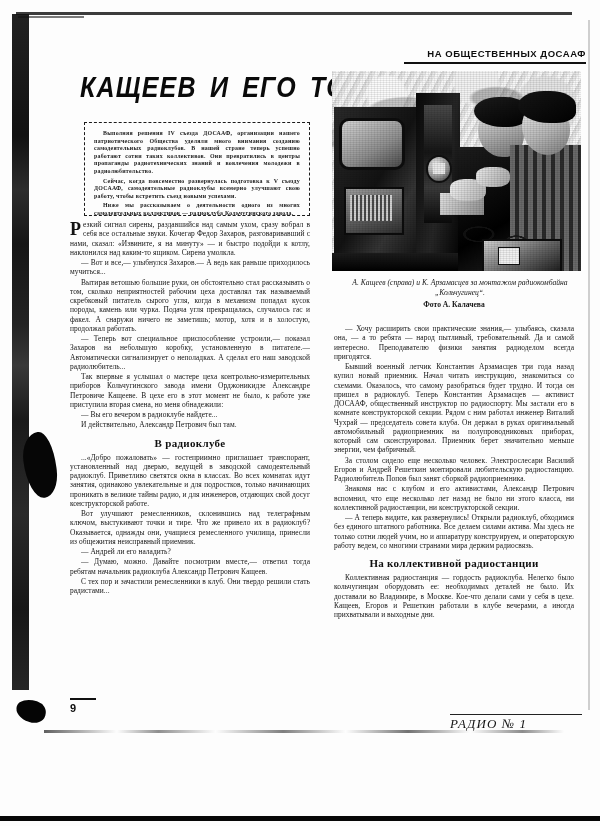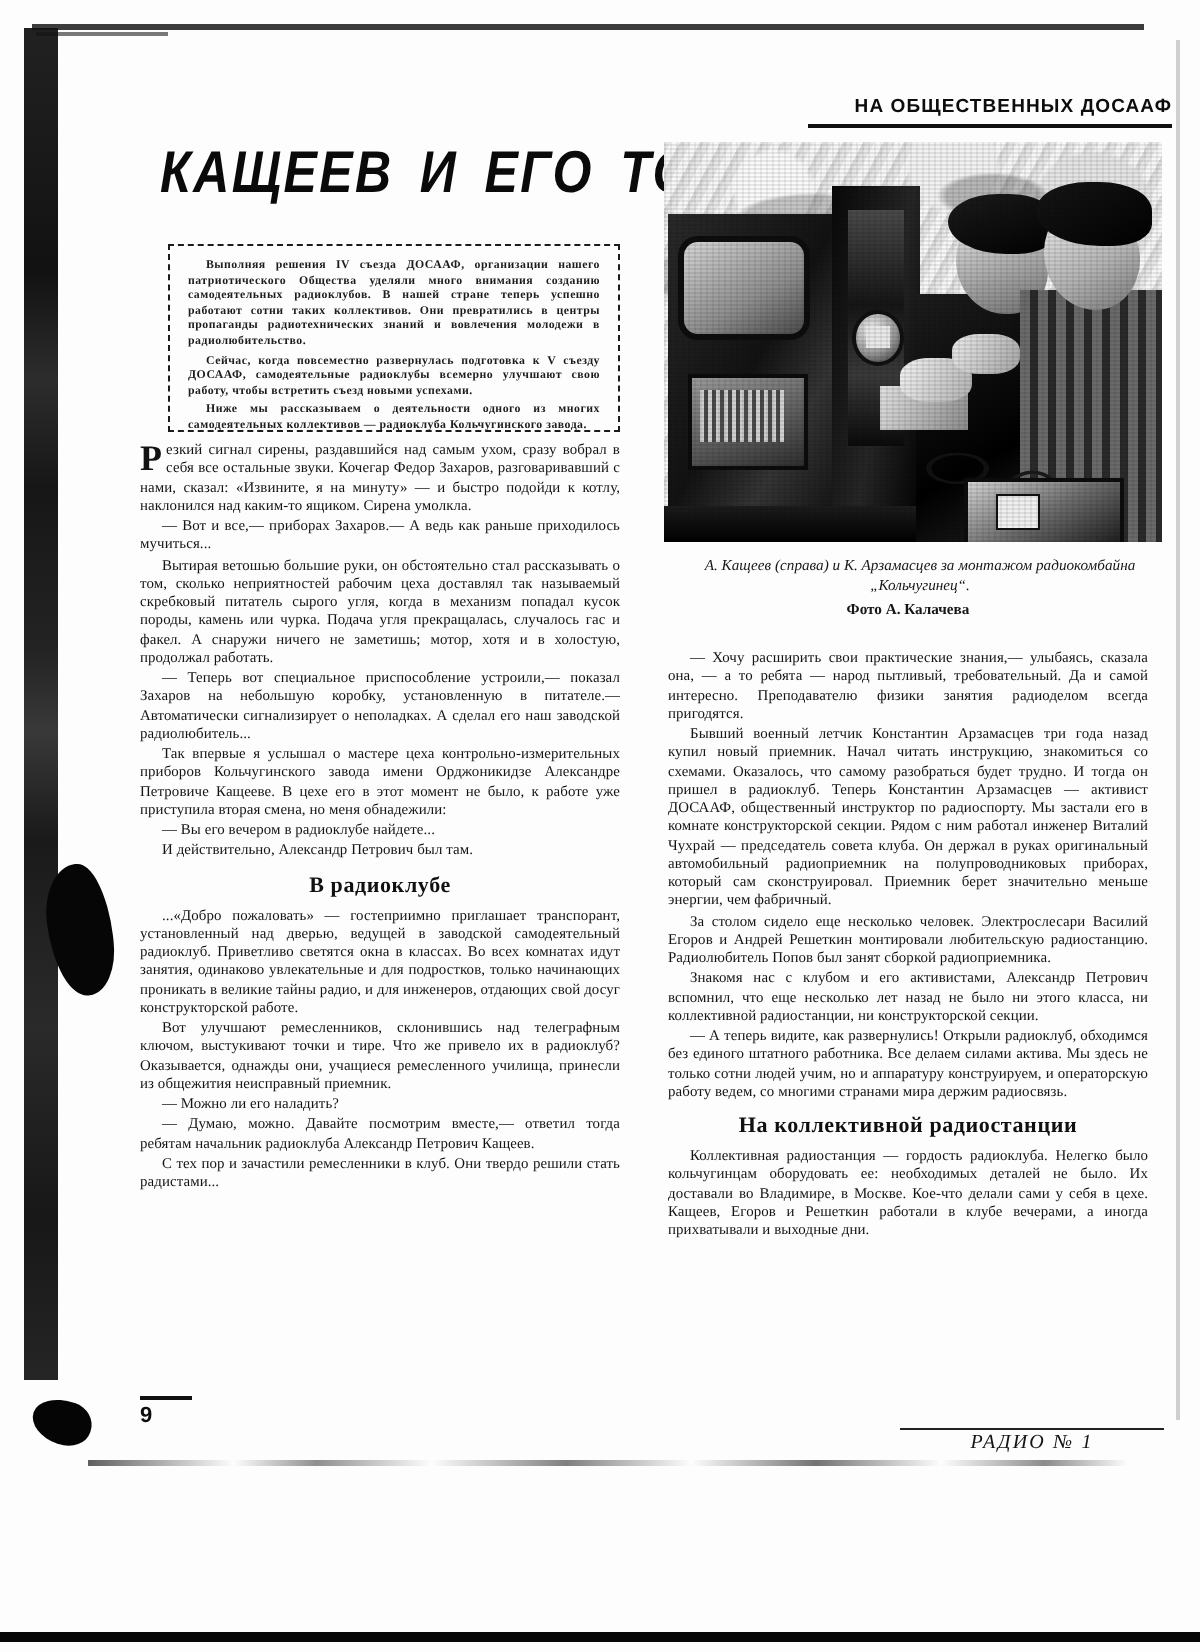--- a/index.html
+++ b/index.html
@@ -202,23 +202,23 @@
   }
 
   
   #folio-rule{position:absolute;left:24px;top:672px;width:26px;height:2px;background:#111;}
   #folio{
     position:absolute;left:24px;top:676px;
     font-family:"Liberation Sans", sans-serif;font-weight:bold;font-size:11px;color:#0d0d0d;
   }
   #footer-rule{position:absolute;left:404px;top:688px;width:132px;height:1.4px;background:#222;}
   #footer-mag{
-    position:absolute;left:404px;top:690px;width:132px;text-align:center;
+    position:absolute;left:404px;top:690px;width:132px;text-align:left;
     font-family:"Liberation Serif", serif;font-style:italic;
-    font-size:10px;letter-spacing:1.1px;color:#141414;
+    font-size:13px;letter-spacing:1.1px;color:#141414;
   }
 </style>
 </head>
 <body>
 
 <div id="scan-page">
   <div class="edge-dark" id="top-edge"></div>
   <div class="edge-dark" id="top-edge2"></div>
   <div class="edge-dark" id="binding-shadow"></div>
   <div id="binding-blob"></div>
@@ -266,32 +266,32 @@
     <div class="ph" id="ph-chassis"></div>
     <div class="ph" id="ph-chassis-dial"></div>
     <div class="ph" id="ph-noise"></div>
   </div>
 
   <div id="caption">А. Кащеев (справа) и К. Арзамасцев за монтажом радиокомбайна „Кольчугинец“.</div>
   <div id="photo-credit">Фото А. Калачева</div>
 
   <div class="col" id="col-left">
     <p class="noind"><span class="dropcap">Р</span><span>езкий сигнал сирены, раздавшийся над самым ухом, сразу вобрал в себя все остальные звуки. Кочегар Федор Захаров, разговаривавший с нами, сказал: «Извините, я на минуту» — и быстро подойди к котлу, наклонился над каким-то ящиком. Сирена умолкла.</span></p>
-    <p class="dash">— Вот и все,— приборах Захаров.— А ведь как раньше приходилось мучиться...</p>
+    <p class="dash">— Вот и все,— улыбнулся Захаров.— А ведь как раньше приходилось мучиться...</p>
     <p>Вытирая ветошью большие руки, он обстоятельно стал рассказывать о том, сколько неприятностей рабочим цеха доставлял так называемый скребковый питатель сырого угля, когда в механизм попадал кусок породы, камень или чурка. Подача угля прекращалась, случалось гас и факел. А снаружи ничего не заметишь; мотор, хотя и в холостую, продолжал работать.</p>
     <p class="dash">— Теперь вот специальное приспособление устроили,— показал Захаров на небольшую коробку, установленную в питателе.— Автоматически сигнализирует о неполадках. А сделал его наш заводской радиолюбитель...</p>
     <p>Так впервые я услышал о мастере цеха контрольно-измерительных приборов Кольчугинского завода имени Орджоникидзе Александре Петровиче Кащееве. В цехе его в этот момент не было, к работе уже приступила вторая смена, но меня обнадежили:</p>
     <p class="dash">— Вы его вечером в радиоклубе найдете...</p>
     <p>И действительно, Александр Петрович был там.</p>
 
     <h2>В радиоклубе</h2>
 
     <p>...«Добро пожаловать» — гостеприимно приглашает транспорант, установленный над дверью, ведущей в заводской самодеятельный радиоклуб. Приветливо светятся окна в классах. Во всех комнатах идут занятия, одинаково увлекательные и для подростков, только начинающих проникать в великие тайны радио, и для инженеров, отдающих свой досуг конструкторской работе.</p>
     <p>Вот улучшают ремесленников, склонившись над телеграфным ключом, выстукивают точки и тире. Что же привело их в радиоклуб? Оказывается, однажды они, учащиеся ремесленного училища, принесли из общежития неисправный приемник.</p>
-    <p class="dash">— Можно ли его наладить?</p>
+    <p class="dash">— Андрей ли его наладить?</p>
     <p class="dash">— Думаю, можно. Давайте посмотрим вместе,— ответил тогда ребятам начальник радиоклуба Александр Петрович Кащеев.</p>
     <p>С тех пор и зачастили ремесленники в клуб. Они твердо решили стать радистами...</p>
   </div>
 
   <div class="col" id="col-right">
     <p class="dash">— Хочу расширить свои практические знания,— улыбаясь, сказала она, — а то ребята — народ пытливый, требовательный. Да и самой интересно. Преподавателю физики занятия радиоделом всегда пригодятся.</p>
     <p>Бывший военный летчик Константин Арзамасцев три года назад купил новый приемник. Начал читать инструкцию, знакомиться со схемами. Оказалось, что самому разобраться будет трудно. И тогда он пришел в радиоклуб. Теперь Константин Арзамасцев — активист ДОСААФ, общественный инструктор по радиоспорту. Мы застали его в комнате конструкторской секции. Рядом с ним работал инженер Виталий Чухрай — председатель совета клуба. Он держал в руках оригинальный автомобильный радиоприемник на полупроводниковых приборах, который сам сконструировал. Приемник берет значительно меньше энергии, чем фабричный.</p>
     <p>За столом сидело еще несколько человек. Электрослесари Василий Егоров и Андрей Решеткин монтировали любительскую радиостанцию. Радиолюбитель Попов был занят сборкой радиоприемника.</p>
     <p>Знакомя нас с клубом и его активистами, Александр Петрович вспомнил, что еще несколько лет назад не было ни этого класса, ни коллективной радиостанции, ни конструкторской секции.</p>
     <p class="dash">— А теперь видите, как развернулись! Открыли радиоклуб, обходимся без единого штатного работника. Все делаем силами актива. Мы здесь не только сотни людей учим, но и аппаратуру конструируем, и операторскую работу ведем, со многими странами мира держим радиосвязь.</p>

